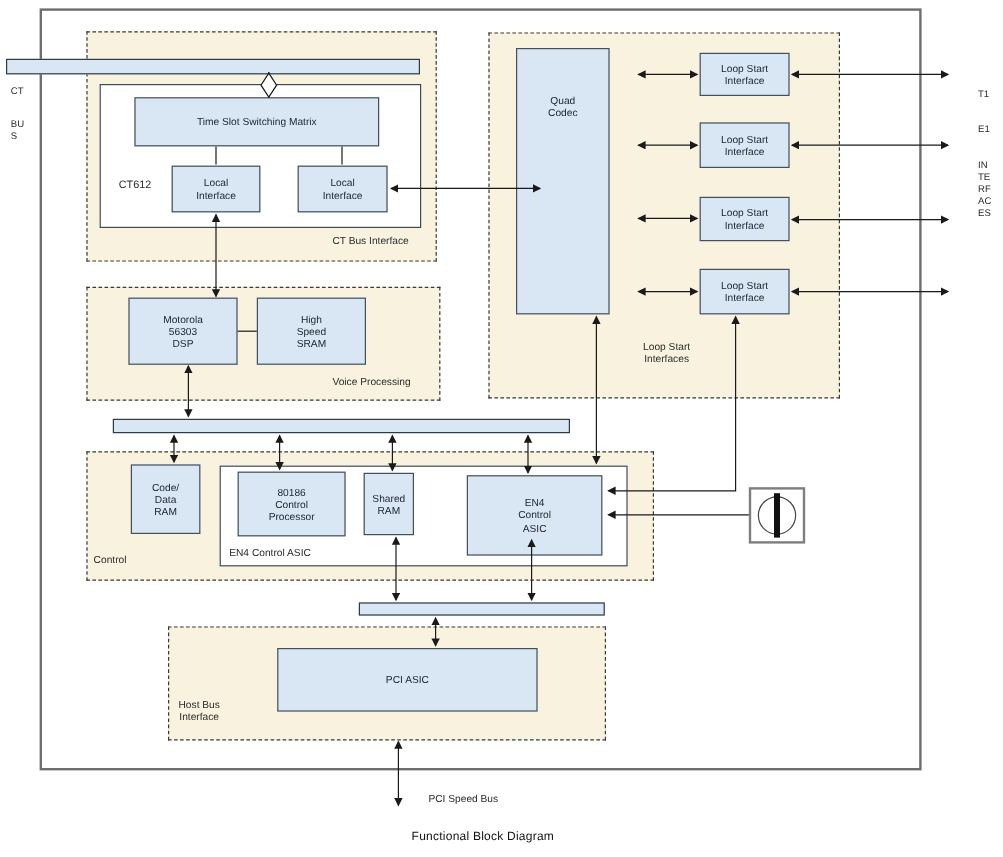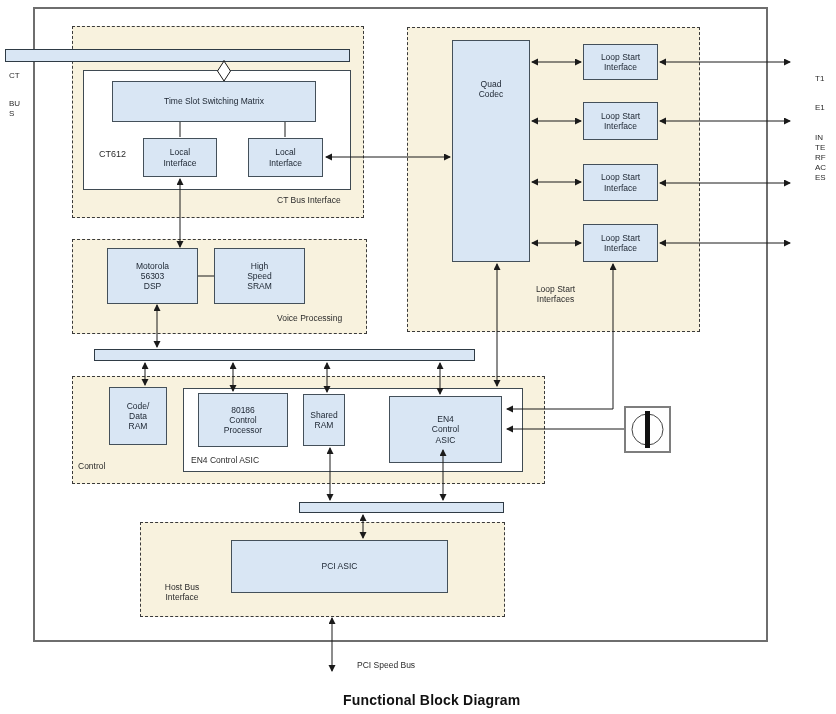--- a/index.html
+++ b/index.html
@@ -12,21 +12,21 @@
   .block{position:absolute;background:var(--block-fill,#d9e6f4);border:1px solid var(--block-border,#44505a);
          display:flex;align-items:center;justify-content:center;text-align:center;
          font-size:8.5px;line-height:1.18;white-space:pre-line;color:#1b2430}
   .qc{align-items:flex-start;padding-top:38px}
   .bus{position:absolute;background:var(--block-fill,#d9e6f4);border:1px solid #2f3b45}
   .seclabel{position:absolute;font-size:8.5px;color:#2b2b2b;white-space:pre-line}
   .center{text-align:center}
   .vtext{position:absolute;font-size:8px;line-height:10px;width:12px;word-break:break-all;
          text-align:left;color:#2b2b2b}
   .note{position:absolute;font-size:8.5px;color:#2b2b2b}
-  .title{position:absolute;font-size:14px;font-weight:bold;color:#111;letter-spacing:.2px}
+  .title{position:absolute;font-size:10px;font-weight:normal;color:#111;letter-spacing:.2px}
   .osc{position:absolute;background:#fff;border:2px solid #7e7e7e;display:flex;align-items:center;justify-content:center}
   #overlay{position:absolute;left:0;top:0;pointer-events:none}
   .cline{stroke:var(--line,#1a1a1a);stroke-width:1;fill:none}
   .mk{fill:var(--line,#1a1a1a)}
   .dshape{fill:#fff;stroke:var(--line,#1a1a1a);stroke-width:1}
 </style>
 </head>
 <body>
 
 <div id="stage">
@@ -64,21 +64,21 @@
 RAM</div>
   <div class="block" style="left:198px;top:393px;width:90px;height:54px">80186
 Control
 Processor</div>
   <div class="block" style="left:303px;top:394px;width:42px;height:52px">Shared
 RAM</div>
   <div class="block" style="left:389px;top:396px;width:113px;height:67px">EN4
 Control
 ASIC</div>
 
-  <div class="block qc" style="left:452px;top:40px;width:78px;height:222px">Quad
+  <div class="block qc" style="left:430px;top:40px;width:78px;height:222px">Quad
 Codec</div>
   <div class="block" style="left:583px;top:44px;width:75px;height:36px">Loop Start
 Interface</div>
   <div class="block" style="left:583px;top:102px;width:75px;height:38px">Loop Start
 Interface</div>
   <div class="block" style="left:583px;top:164px;width:75px;height:37px">Loop Start
 Interface</div>
   <div class="block" style="left:583px;top:224px;width:75px;height:38px">Loop Start
 Interface</div>
 
@@ -91,21 +91,21 @@
     </svg>
   </div>
 
   <div class="seclabel" style="left:277px;top:195px">CT Bus Interface</div>
   <div class="seclabel" style="left:99px;top:149px;font-size:9px">CT612</div>
   <div class="seclabel" style="left:277px;top:313px">Voice Processing</div>
   <div class="seclabel" style="left:78px;top:461px">Control</div>
   <div class="seclabel" style="left:191px;top:455px">EN4 Control ASIC</div>
   <div class="seclabel center" style="left:513px;top:284px;width:85px">Loop Start
 Interfaces</div>
-  <div class="seclabel center" style="left:150px;top:582px;width:64px">Host Bus
+  <div class="seclabel center" style="left:134px;top:582px;width:64px">Host Bus
 Interface</div>
 
   <div class="vtext" style="left:9px;top:71px">CT</div>
   <div class="vtext" style="left:9px;top:99px">BUS</div>
   <div class="vtext" style="left:815px;top:74px">T1</div>
   <div class="vtext" style="left:815px;top:103px">E1</div>
   <div class="vtext" style="left:815px;top:133px">INTERFACES</div>
 
   <div class="note" style="left:357px;top:660px">PCI Speed Bus</div>
   <div class="title" style="left:343px;top:692px">Functional Block Diagram</div>

